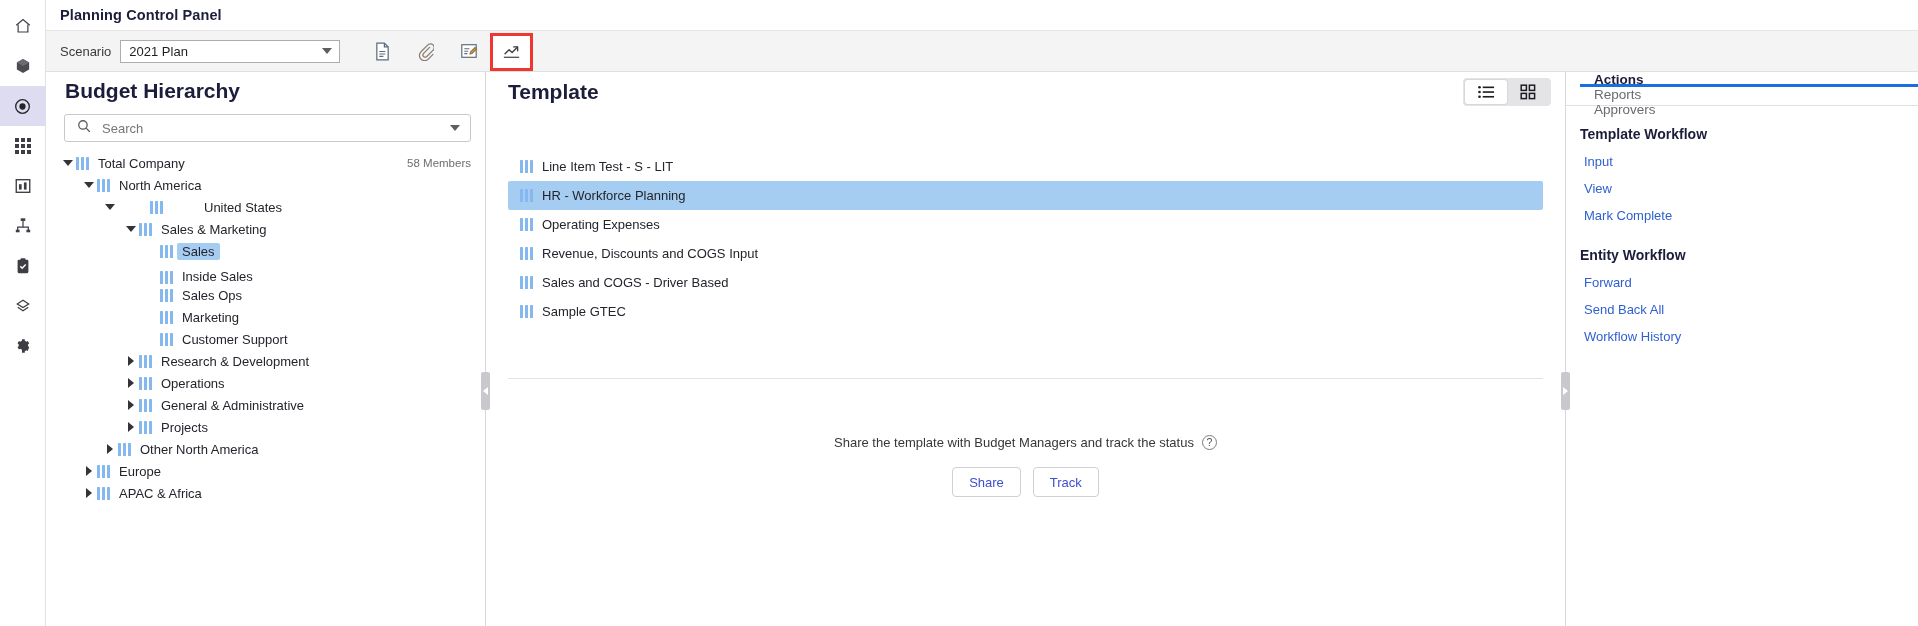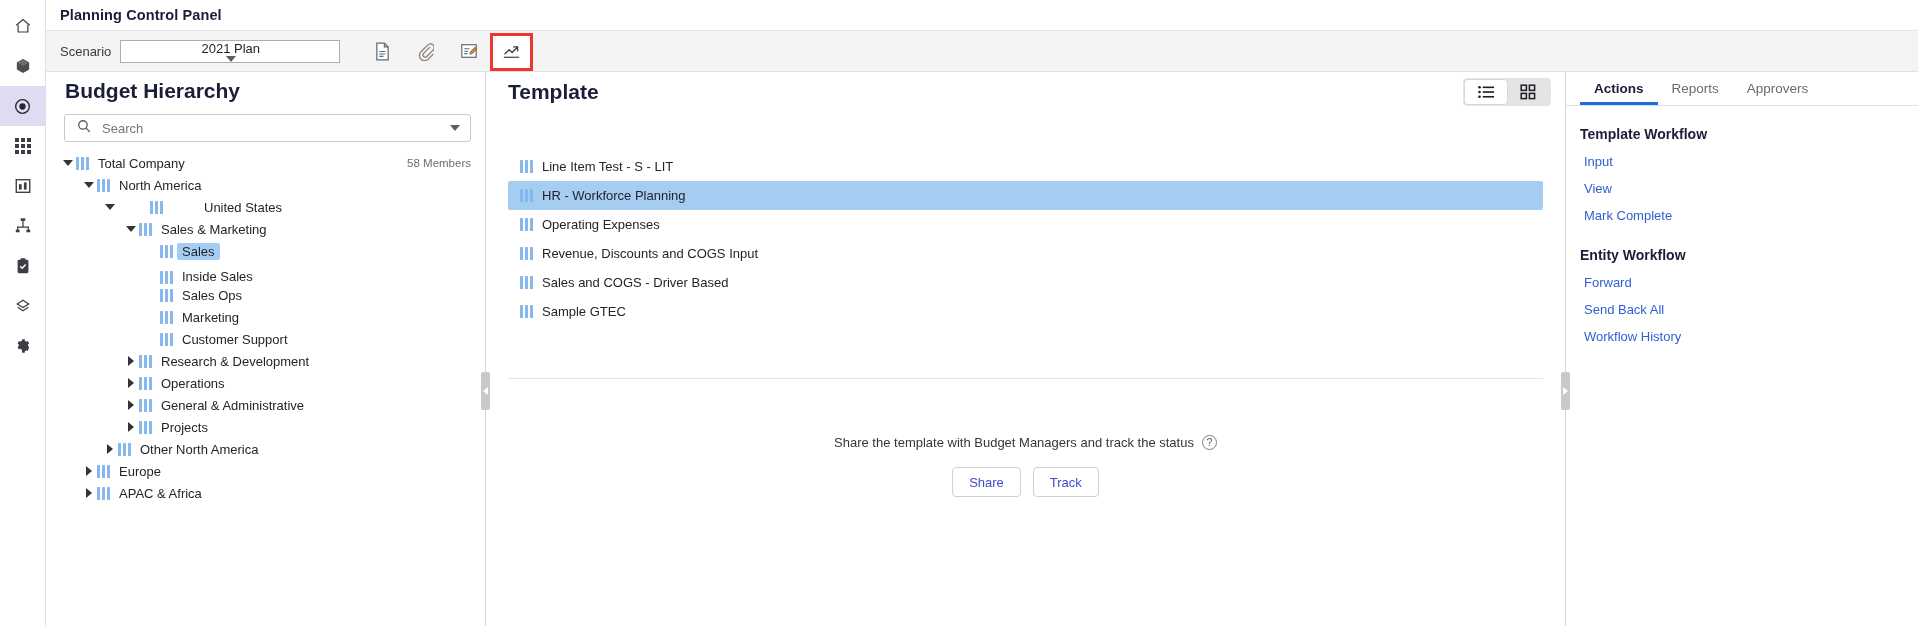--- a/index.html
+++ b/index.html
@@ -50,21 +50,20 @@
     display: flex; align-items: center;
     padding-left: 14px; gap: 0;
   }
   .scenario-label { font-size: 13px; color: #3a3a3c; margin-right: 9px; }
   .scenario-select {
     width: 220px; height: 23px;
     border: 1px solid #adadb0; background: #fff;
     display: flex; align-items: center; justify-content: space-between;
     padding: 0 7px 0 8px; font-size: 13px; color: #1f1f21;
     cursor: pointer;
-    flex-direction: column;
   }
   .caret-down {
     width: 0; height: 0;
     border-left: 5px solid transparent; border-right: 5px solid transparent;
     border-top: 6px solid #5e5e62;
   }
   .tool-btn {
     width: 43px; height: 41px;
     display: flex; align-items: center; justify-content: center;
     cursor: pointer;
@@ -185,21 +184,21 @@
   .handle.left { left: -5px; }
   .handle.right { right: -5px; }
 
   
   .actions {
     width: 352px; flex: 0 0 352px; background: #fff;
     display: flex; flex-direction: column;
   }
   .tabs {
     height: 34px; display: flex; align-items: stretch;
-    padding-left: 14px; border-bottom: 1px solid #e0e0e2;
+    padding-left: 14px; border-bottom: 1px solid #e0e0e2; flex-direction: column;
   }
   .tab {
     display: flex; align-items: center; padding: 0 14px;
     font-size: 13.5px; color: #6a6a70; cursor: pointer;
   }
   .tab.active {
     color: #1b1d3a; font-weight: bold;
     box-shadow: inset 0 -3px 0 #1a6fe0;
   }
   .act-body { padding: 12px 0 0 14px; }

